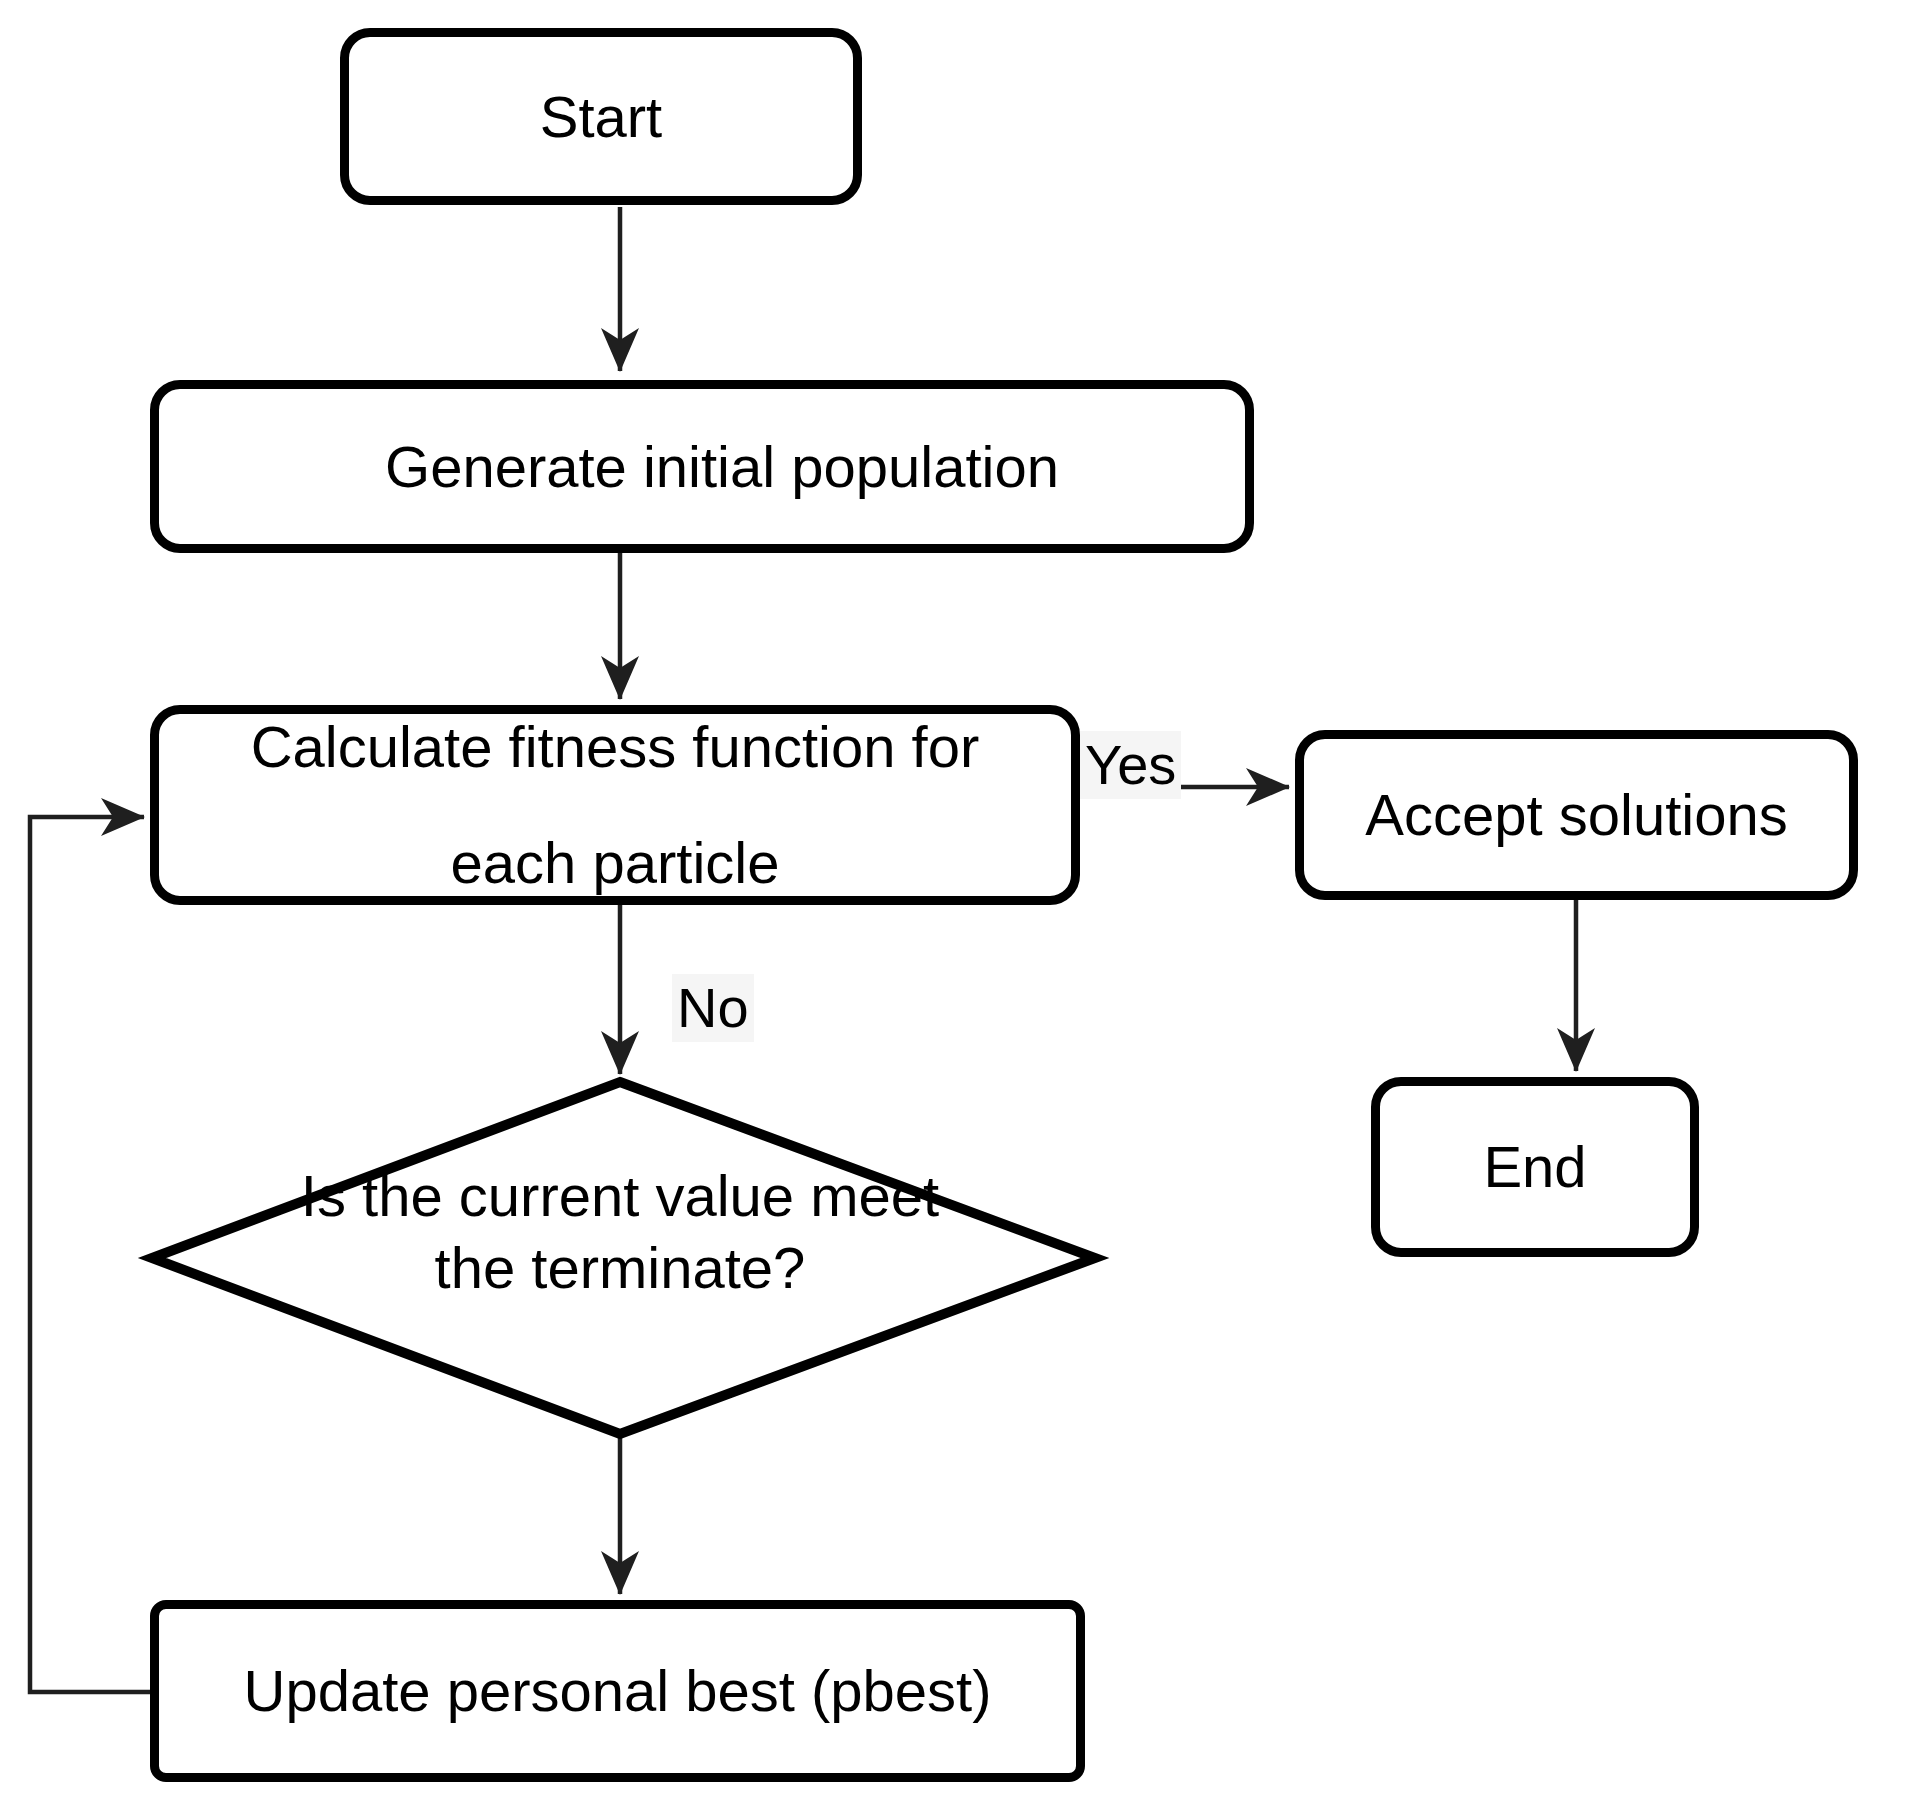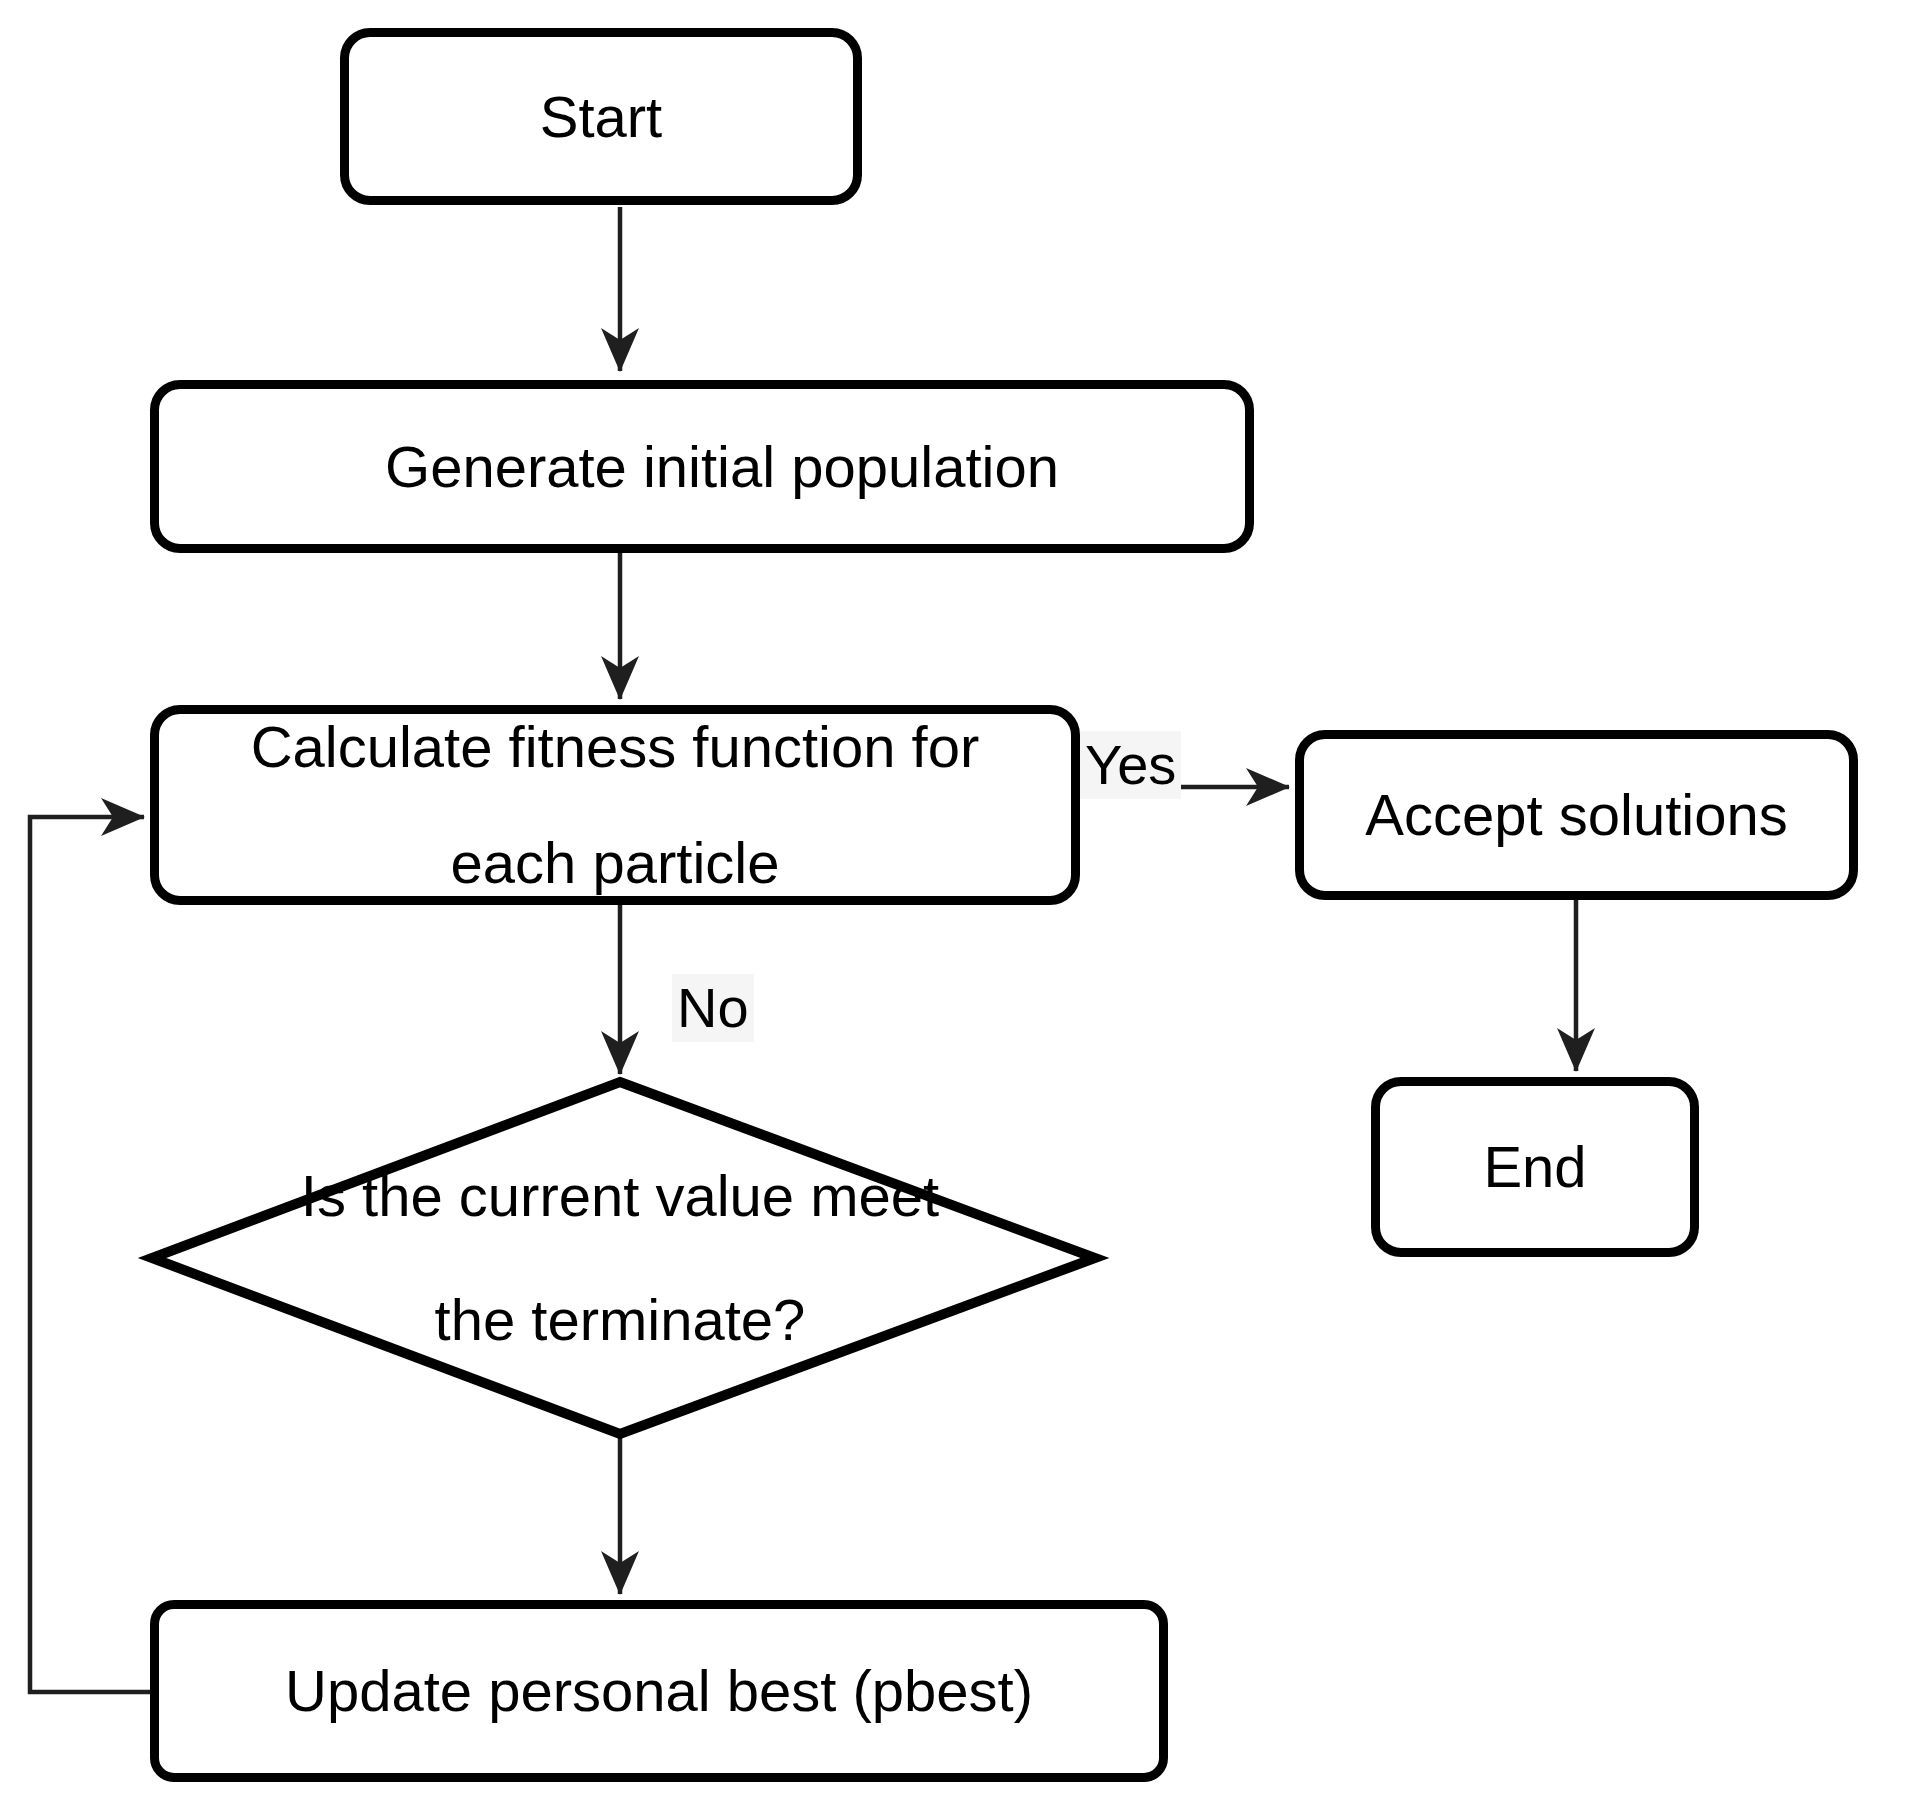--- a/index.html
+++ b/index.html
@@ -33,24 +33,24 @@
     text-align:center;
     font-size:58px;line-height:1.24;
     z-index:2;
   }
   .node span{display:block;white-space:nowrap;}
   #node-start   {left:340px; top:28px;   width:522px; height:177px;}
   #node-generate{left:150px; top:380px;  width:1104px; height:173px;padding-left:40px;}
   #node-calc    {left:150px; top:705px;  width:930px; height:200px;gap:44px;}
   #node-accept  {left:1295px;top:730px;  width:563px; height:170px;}
   #node-end     {left:1371px;top:1077px; width:328px; height:180px;}
-  #node-update  {left:150px; top:1600px; width:1018px; height:182px;border-radius:24px;}
+  #node-update  {left:150px; top:1600px; width:935px; height:182px;border-radius:16px;}
   .diamond-text{
     position:absolute;left:240px;top:1160px;width:760px;height:196px;
-    display:flex;flex-direction:column;align-items:center;justify-content:space-between;
+    display:flex;flex-direction:column;align-items:center;justify-content:flex-start;
     text-align:center;font-size:58px;line-height:1.24;z-index:2;
   }
   .edge-label{
     position:absolute;
     background:var(--labelbg);
     font-size:56px;line-height:1.1;
     padding:3px 5px;
     z-index:3;
   }
   #label-yes{left:1080px;top:731px;}

